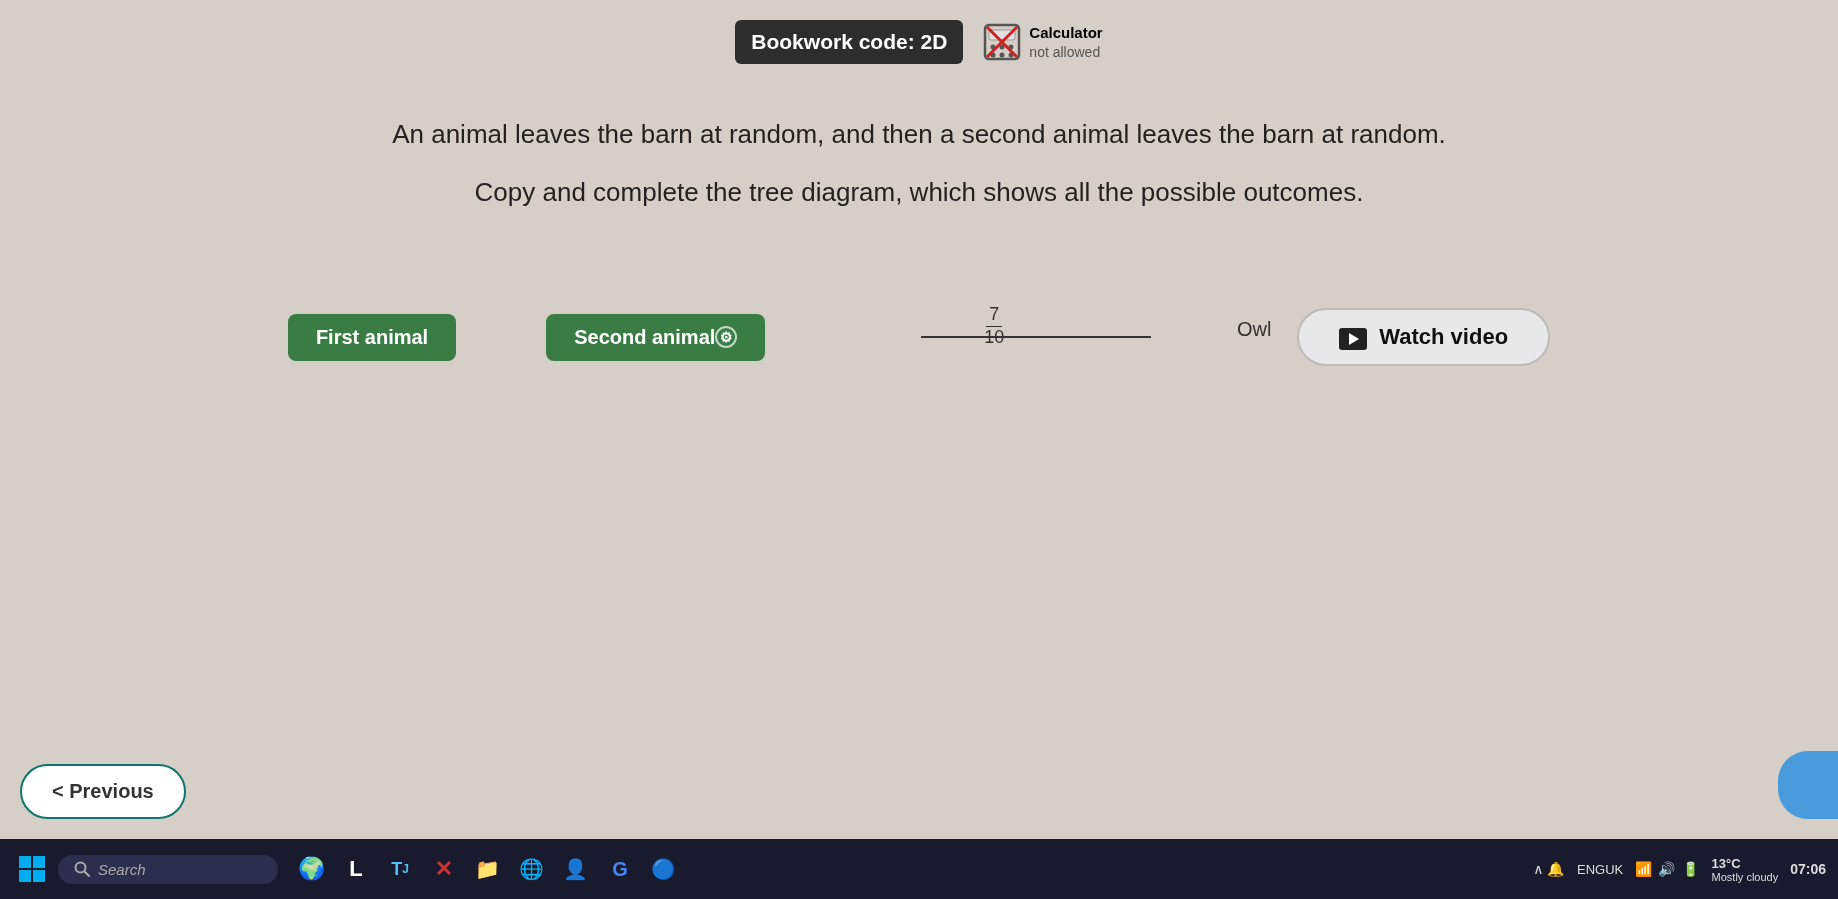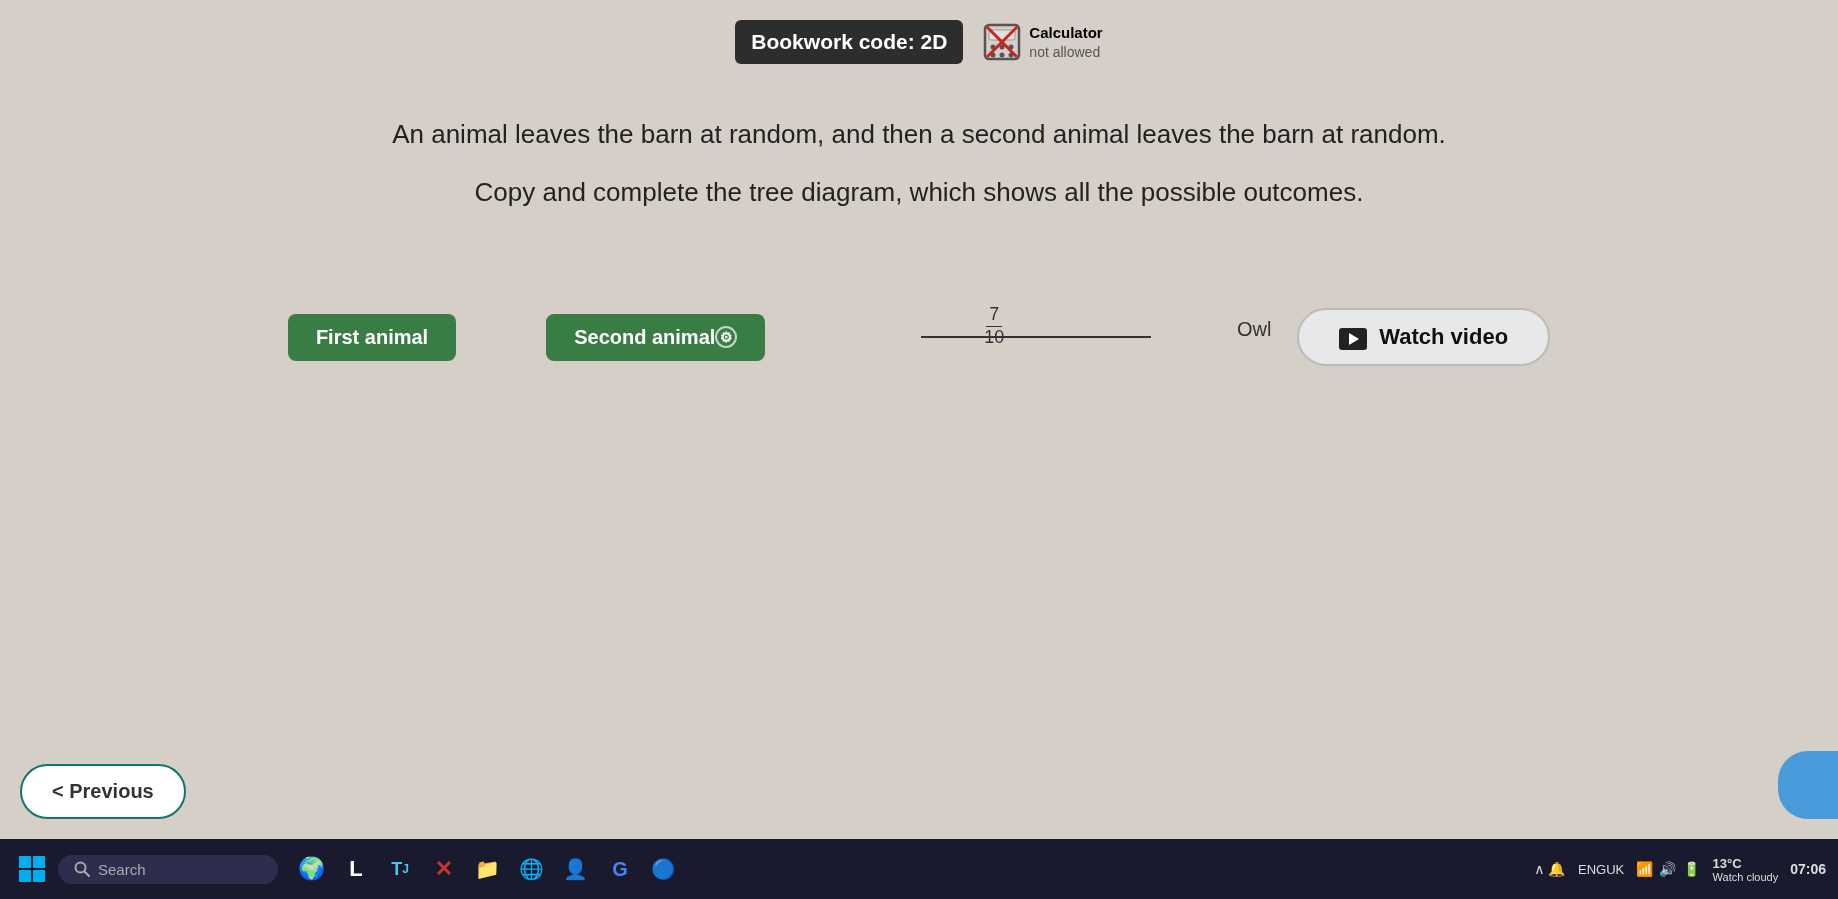--- a/index.html
+++ b/index.html
@@ -241,20 +241,21 @@
       border-radius: 20px;
       padding: 6px 16px;
       gap: 8px;
       width: 220px;
       cursor: pointer;
     }
 
     .taskbar-search span {
       color: #aaa;
       font-size: 15px;
+      font-style: italic;
     }
 
     .taskbar-icons {
       display: flex;
       align-items: center;
       gap: 8px;
       margin-left: 10px;
     }
 
     .taskbar-icon {
@@ -409,17 +410,17 @@
       <span style="font-size:13px;">ENG</span>
       <span style="font-size:13px;">UK</span>
     </div>
     <div style="display:flex;gap:6px;align-items:center;">
       <span style="font-size:14px;cursor:pointer;">📶</span>
       <span style="font-size:14px;cursor:pointer;">🔊</span>
       <span style="font-size:14px;cursor:pointer;">🔋</span>
     </div>
     <div class="weather-info">
       <span style="font-size:13px;font-weight:600;">13°C</span>
-      <span style="font-size:11px;">Watch cloudy</span>
+      <span style="font-size:11px;">Mostly cloudy</span>
     </div>
     <div class="time">07:06</div>
   </div>
 </div>
 
 </body></html>

